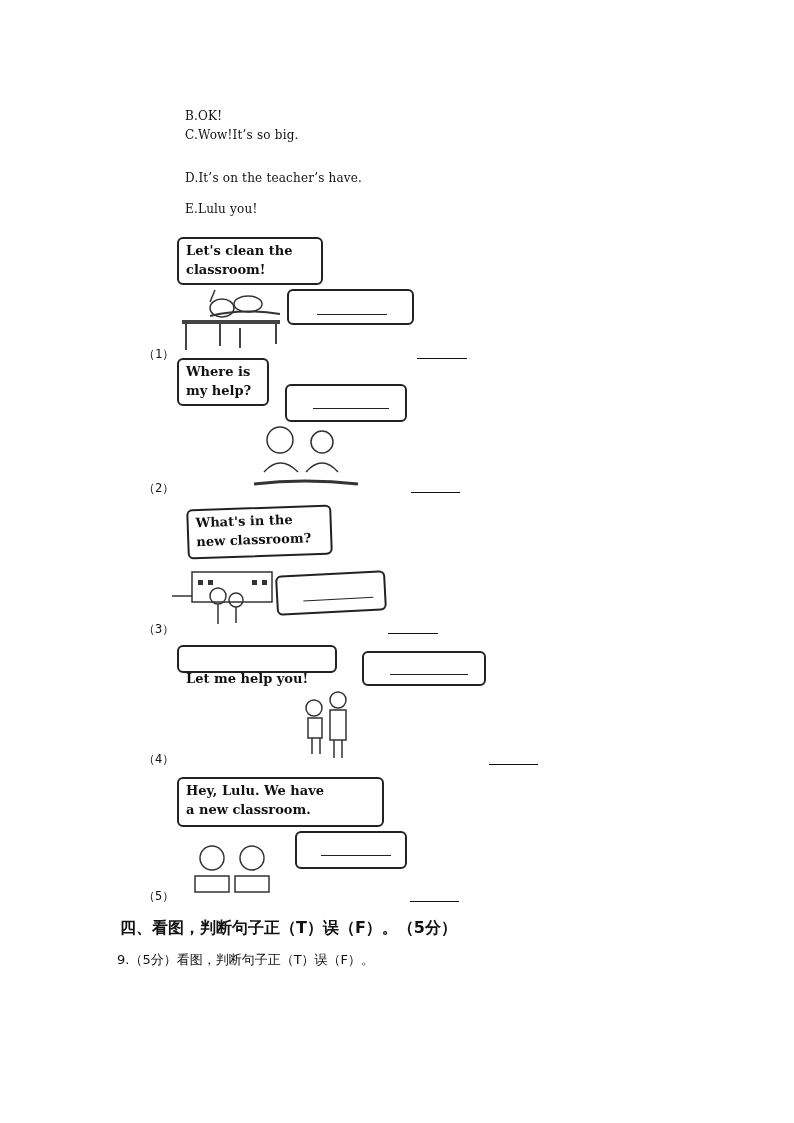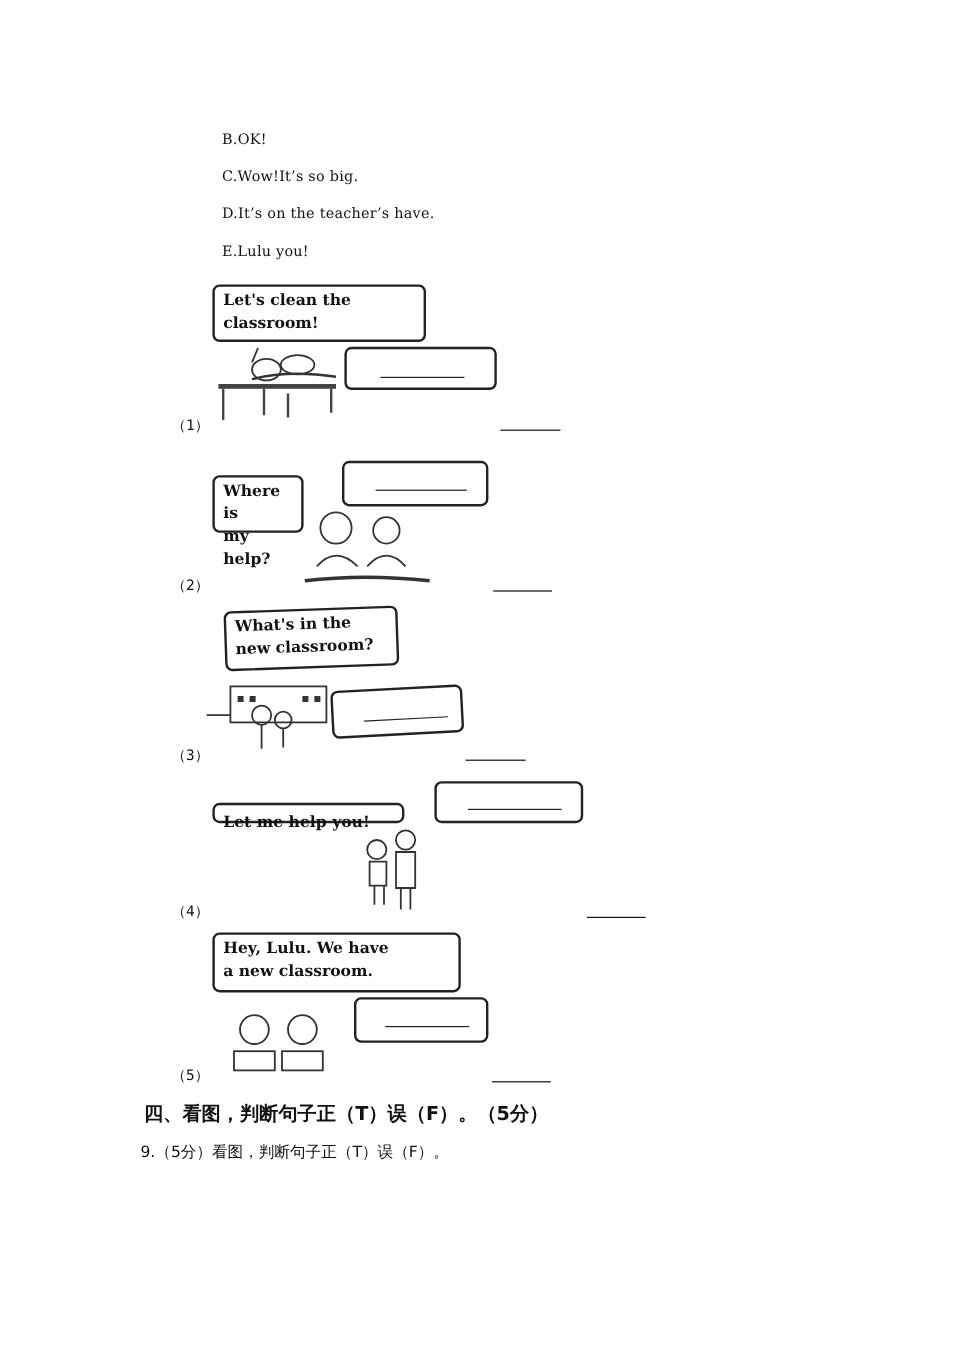--- a/index.html
+++ b/index.html
@@ -11,46 +11,46 @@
   .blank-bubble { position: absolute; border: 2px solid #222; border-radius: 6px; background: #fff; box-sizing: border-box; }
   .blank-bubble .inner-line { position: absolute; height: 0; border-top: 1.5px solid #222; }
   .figure { position: absolute; }
   .section-title { position: absolute; left: 120px; top: 918px; font-size: 16px; font-weight: bold; font-family: "DejaVu Sans", sans-serif; }
   .question { position: absolute; left: 117px; top: 951px; font-size: 13px; font-family: "DejaVu Sans", sans-serif; }
 </style>
 </head>
 <body>
 
 <div class="opt" style="top:109px">B.OK!</div>
-<div class="opt" style="top:140px">C.Wow!It’s so big.</div>
+<div class="opt" style="top:128px">C.Wow!It’s so big.</div>
 <div class="opt" style="top:171px">D.It’s on the teacher’s have.</div>
 <div class="opt" style="top:202px">E.Lulu you!</div>
 
 <div>
-  <div class="bubble" style="left:177px;top:237px;width:178px;height:48px;">
+  <div class="bubble" style="left:177px;top:237px;width:146px;height:48px;">
     <div>Let's clean the</div>
     <div>classroom!</div>
   </div>
   <svg class="figure" style="left:180px;top:284px" width="120" height="72">
     <path d="M35 6 l-5 12" stroke="#333" stroke-width="1.5" fill="none"></path>
     <ellipse cx="42" cy="24" rx="12" ry="9" fill="none" stroke="#333" stroke-width="1.5"></ellipse>
     <ellipse cx="68" cy="20" rx="14" ry="8" fill="none" stroke="#333" stroke-width="1.5"></ellipse>
     <path d="M30 32 q30 -8 70 -2" stroke="#333" stroke-width="2" fill="none"></path>
     <rect x="2" y="36" width="98" height="4" fill="#444"></rect>
     <path d="M6 40 v26 M96 40 v20 M40 40 v22 M60 44 v20" stroke="#444" stroke-width="2"></path>
   </svg>
   <div class="blank-bubble" style="left:287px;top:289px;width:127px;height:36px;">
     <div class="inner-line" style="left:28px;top:23px;width:70px;"></div>
   </div>
   <div class="num" style="top:346px">（1）</div>
   <div class="answer-line" style="left:417px;top:358px;width:50px;"></div>
 </div>
 
 <div>
-  <div class="bubble" style="left:177px;top:396px;width:76px;height:48px;">
+  <div class="bubble" style="left:177px;top:358px;width:92px;height:48px;">
     <div>Where is</div>
     <div>my help?</div>
   </div>
   <div class="blank-bubble" style="left:285px;top:384px;width:122px;height:38px;">
     <div class="inner-line" style="left:26px;top:22px;width:76px;"></div>
   </div>
   <svg class="figure" style="left:250px;top:422px" width="110" height="68">
     <circle cx="30" cy="18" r="13" fill="none" stroke="#333" stroke-width="1.5"></circle>
     <circle cx="72" cy="20" r="11" fill="none" stroke="#333" stroke-width="1.5"></circle>
     <path d="M14 50 q16 -18 34 0 M56 50 q16 -18 32 0" stroke="#333" stroke-width="1.5" fill="none"></path>
@@ -77,21 +77,21 @@
     <path d="M46 38 v20 M64 41 v16" stroke="#333" stroke-width="1.5"></path>
   </svg>
   <div class="blank-bubble" style="left:276px;top:573px;width:110px;height:40px;transform:rotate(-3deg);">
     <div class="inner-line" style="left:25px;top:24px;width:70px;"></div>
   </div>
   <div class="num" style="top:621px">（3）</div>
   <div class="answer-line" style="left:388px;top:633px;width:50px;"></div>
 </div>
 
 <div>
-  <div class="bubble" style="left:177px;top:669px;width:160px;height:17px;padding-top:5px;">
+  <div class="bubble" style="left:177px;top:645px;width:160px;height:17px;padding-top:22px;">
     <div>Let me help you!</div>
   </div>
   <div class="blank-bubble" style="left:362px;top:651px;width:124px;height:35px;">
     <div class="inner-line" style="left:26px;top:21px;width:78px;"></div>
   </div>
   <svg class="figure" style="left:300px;top:690px" width="60" height="72">
     <circle cx="14" cy="18" r="8" fill="none" stroke="#333" stroke-width="1.5"></circle>
     <circle cx="38" cy="10" r="8" fill="none" stroke="#333" stroke-width="1.5"></circle>
     <path d="M8 28 h14 v20 h-14 z M30 20 h16 v30 h-16 z" fill="none" stroke="#333" stroke-width="1.5"></path>
     <path d="M12 48 v16 M20 48 v16 M34 50 v18 M42 50 v18" stroke="#333" stroke-width="1.5"></path>

